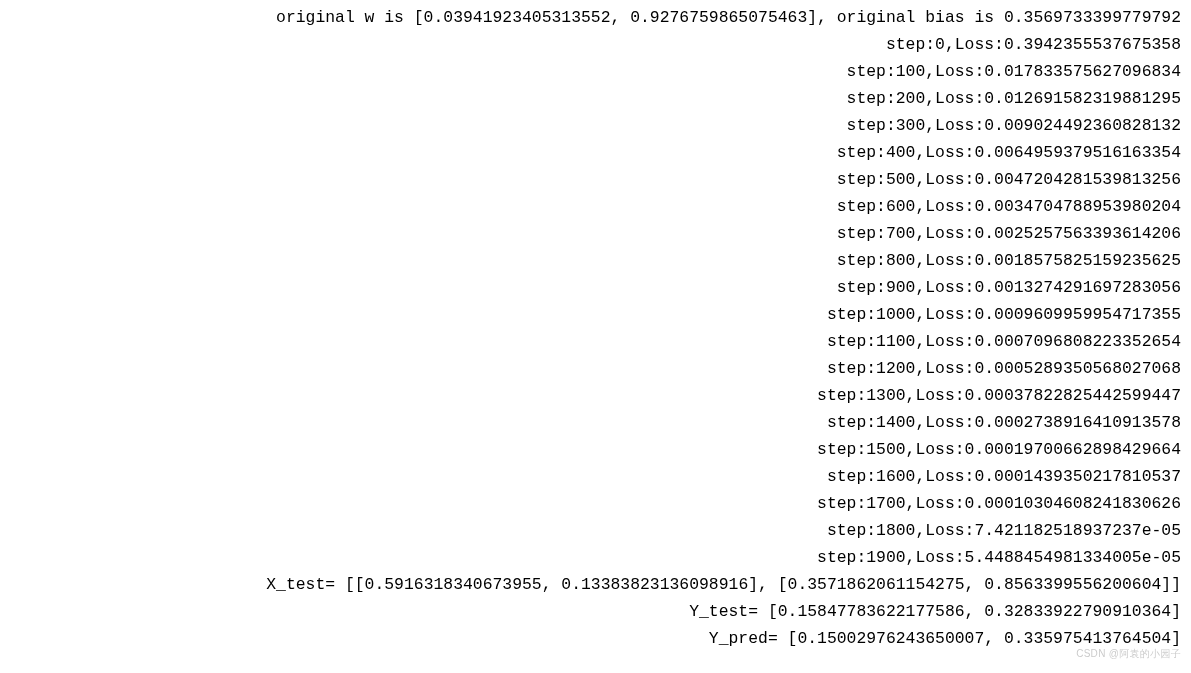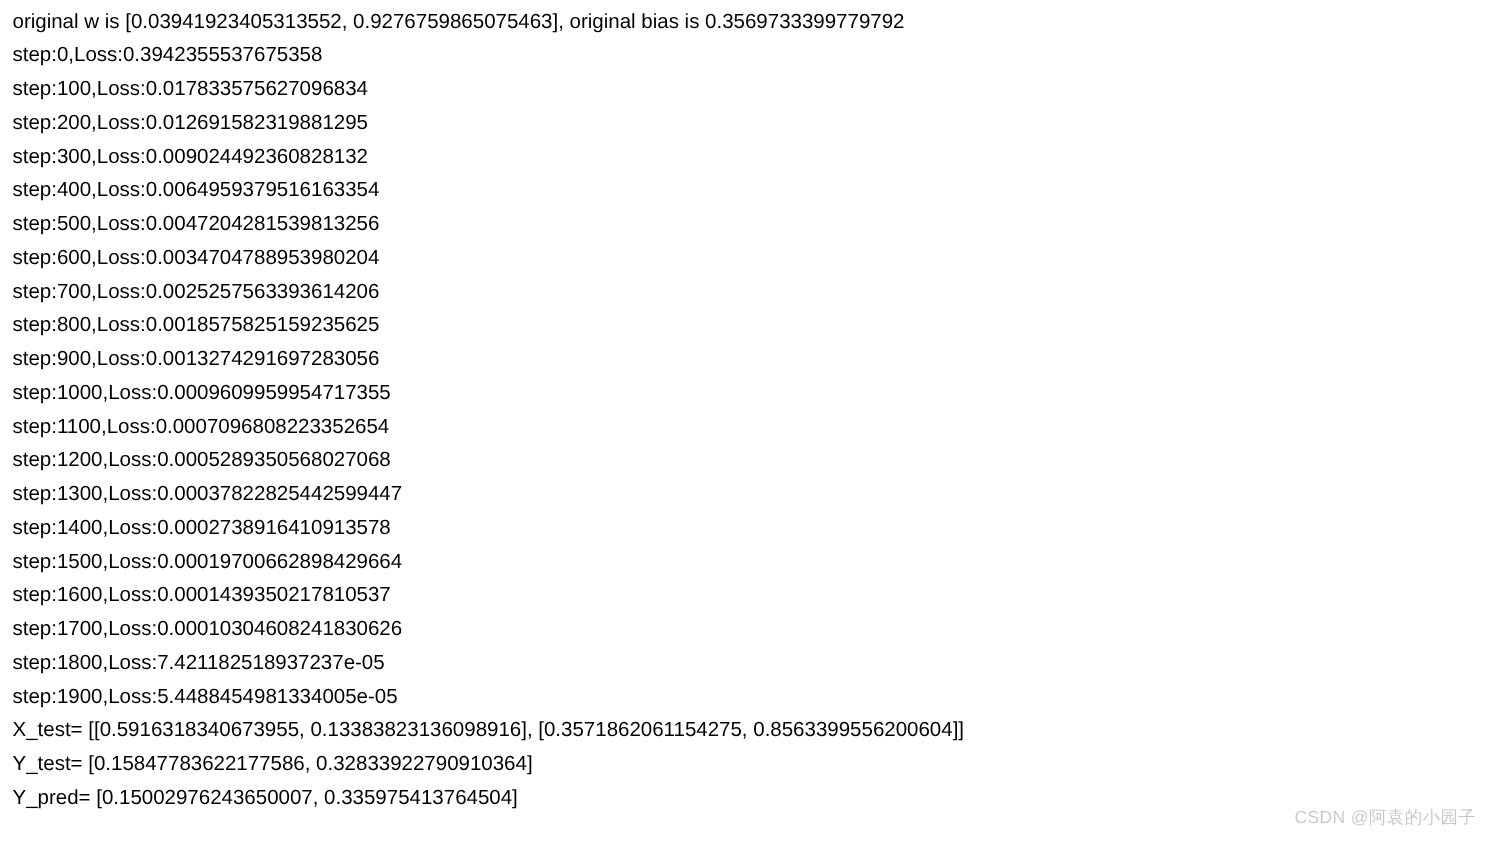--- a/index.html
+++ b/index.html
@@ -15,33 +15,34 @@
     font-family: "Consolas", "DejaVu Sans Mono", "Liberation Mono", monospace;
     font-size: 16.4px;
     line-height: 27px;
     color: #000000;
     padding: 4px 10px 0 10px;
     box-sizing: border-box;
   }
   pre {
     margin: 0;
     white-space: pre;
-    font-family: Liberation Sans, sans-serif;
+    font-family: Liberation Mono, monospace;
     font-size: inherit;
     line-height: inherit;
+    text-align: right;
   }
   .line {
     display: block;
   }
   .watermark {
     position: absolute;
     right: 10px;
     bottom: 6px;
     font-family: -apple-system, BlinkMacSystemFont, "Segoe UI", Helvetica, Arial, sans-serif;
-    font-size: 14px;
+    font-size: 10px;
     color: rgba(0,0,0,0.22);
     letter-spacing: 0.3px;
   }
 </style>
 </head>
 <body>
 
 <pre id="console-output"><span class="line">original w is [0.03941923405313552, 0.9276759865075463], original bias is 0.3569733399779792</span><span class="line">step:0,Loss:0.3942355537675358</span><span class="line">step:100,Loss:0.017833575627096834</span><span class="line">step:200,Loss:0.012691582319881295</span><span class="line">step:300,Loss:0.009024492360828132</span><span class="line">step:400,Loss:0.0064959379516163354</span><span class="line">step:500,Loss:0.0047204281539813256</span><span class="line">step:600,Loss:0.0034704788953980204</span><span class="line">step:700,Loss:0.0025257563393614206</span><span class="line">step:800,Loss:0.0018575825159235625</span><span class="line">step:900,Loss:0.0013274291697283056</span><span class="line">step:1000,Loss:0.0009609959954717355</span><span class="line">step:1100,Loss:0.0007096808223352654</span><span class="line">step:1200,Loss:0.0005289350568027068</span><span class="line">step:1300,Loss:0.00037822825442599447</span><span class="line">step:1400,Loss:0.0002738916410913578</span><span class="line">step:1500,Loss:0.00019700662898429664</span><span class="line">step:1600,Loss:0.0001439350217810537</span><span class="line">step:1700,Loss:0.00010304608241830626</span><span class="line">step:1800,Loss:7.421182518937237e-05</span><span class="line">step:1900,Loss:5.4488454981334005e-05</span><span class="line">X_test= [[0.5916318340673955, 0.13383823136098916], [0.3571862061154275, 0.8563399556200604]]</span><span class="line">Y_test= [0.15847783622177586, 0.32833922790910364]</span><span class="line">Y_pred= [0.15002976243650007, 0.335975413764504]</span></pre>
 
 <div class="watermark">CSDN @阿袁的小园子</div>

